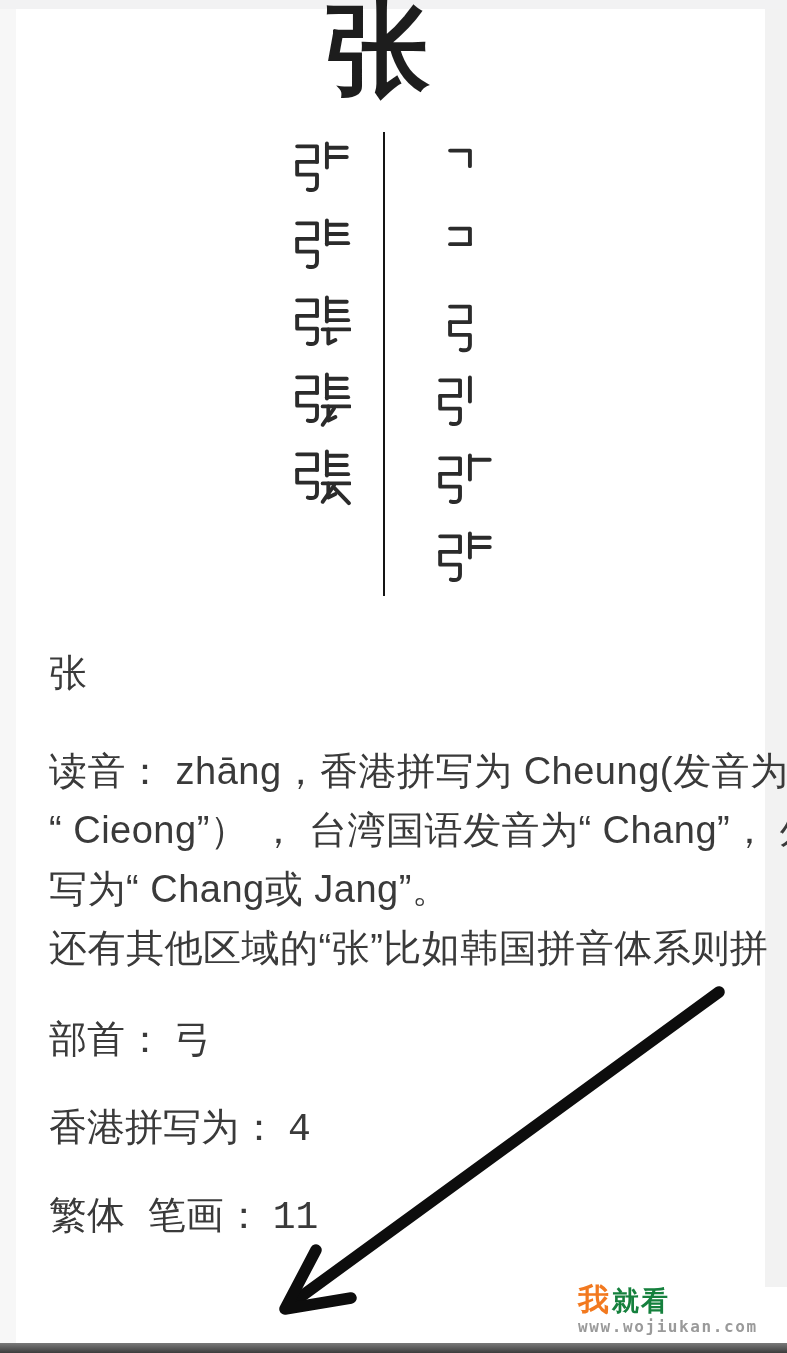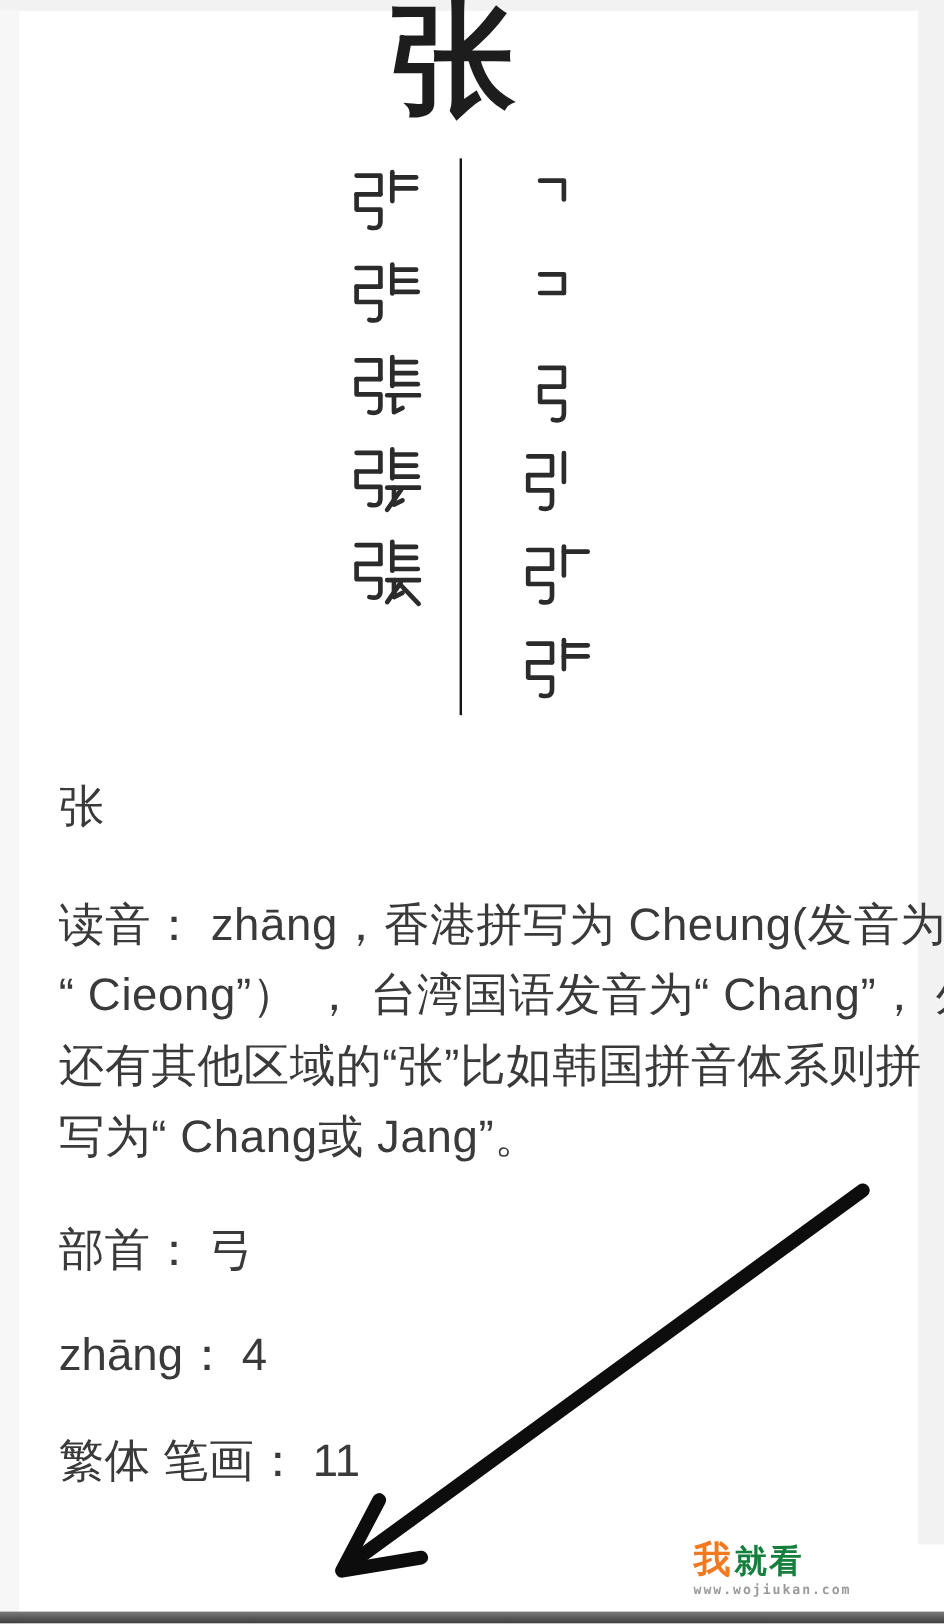--- a/index.html
+++ b/index.html
@@ -31,32 +31,32 @@
   .col-right .cell{height:78px;}
   .cell svg{width:68px;height:68px;}
   .cell svg path{stroke:#2b2b2b;stroke-width:5.5;fill:none;stroke-linecap:round;stroke-linejoin:round;}
   .divider{width:2px;height:464px;background:#141414;margin-top:2px;}
   
   .article{position:absolute;left:49px;top:652px;width:710px;}
   .char-line{font-size:38px;line-height:42px;height:42px;margin-bottom:48px;color:#3a3a3a;}
   .para{font-size:38px;letter-spacing:0.5px;color:#3a3a3a;}
   .para .pline{line-height:59px;height:59px;white-space:nowrap;}
   .facts{margin-top:42px;}
-  .fact{font-size:38px;height:88px;line-height:44px;color:#3a3a3a;white-space:nowrap;}
+  .fact{font-size:38px;height:88px;line-height:44px;color:#3a3a3a;white-space:nowrap;font-family:Liberation Mono, monospace;}
   .fact .sep{margin-left:1px;}
   .fact .val{margin-left:10px;}
   
   .arrow-svg{position:absolute;left:0;top:0;pointer-events:none;}
   
   .watermark{position:absolute;left:578px;top:1284px;line-height:1;}
   .wm-row{display:flex;align-items:flex-end;}
   .wm-first{font-size:31px;font-weight:bold;}
   .wm-rest{font-size:27px;font-weight:bold;color:#15803d;margin-left:3px;letter-spacing:2px;}
   .wm-url{font-family:"DejaVu Sans Mono","Liberation Mono",monospace;
-    font-size:11px;color:#9a9a9a;letter-spacing:1.6px;margin-top:4px;font-weight:bold;}
+    font-size:16px;color:#9a9a9a;letter-spacing:1.6px;margin-top:4px;font-weight:bold;}
 </style>
 </head>
 <body>
 
 <div class="top-strip"></div>
 <div class="left-strip"></div>
 <div class="right-strip"></div>
 <div class="bottom-bar"></div>
 
 <div class="headline">张</div>
@@ -197,29 +197,29 @@
         </svg>
       </div>
     </div>
 </div>
 
 <div class="article">
   <div class="char-line">张</div>
   <div class="para">
     <div class="pline">读音： zhāng，香港拼写为 Cheung(发音为</div>
     <div class="pline">“ Cieong”） ， 台湾国语发音为“ Chang”， 外</div>
+    <div class="pline">写为“ Chang或 Jang”。</div>
     <div class="pline">还有其他区域的“张”比如韩国拼音体系则拼</div>
-    <div class="pline">写为“ Chang或 Jang”。</div>
   </div>
   <div class="facts">
     <div class="fact">
       <span>部首</span><span class="sep">：</span><span class="val">弓</span>
     </div>
     <div class="fact">
-      <span>zhāng</span><span class="sep">：</span><span class="val">4</span>
+      <span>香港拼写为</span><span class="sep">：</span><span class="val">4</span>
     </div>
     <div class="fact">
       <span>繁体 笔画</span><span class="sep">：</span><span class="val">11</span>
     </div>
   </div>
 </div>
 
 <svg class="arrow-svg" width="787" height="1353" viewBox="0 0 787 1353">
   <path d="M719,992 L295,1301" stroke="#0d0d0d" stroke-width="11.5" stroke-linecap="round" fill="none"></path>
   <path d="M316,1250 L285,1309 L351,1298" stroke="#0d0d0d" stroke-width="11.5" stroke-linecap="round" stroke-linejoin="round" fill="none"></path>

